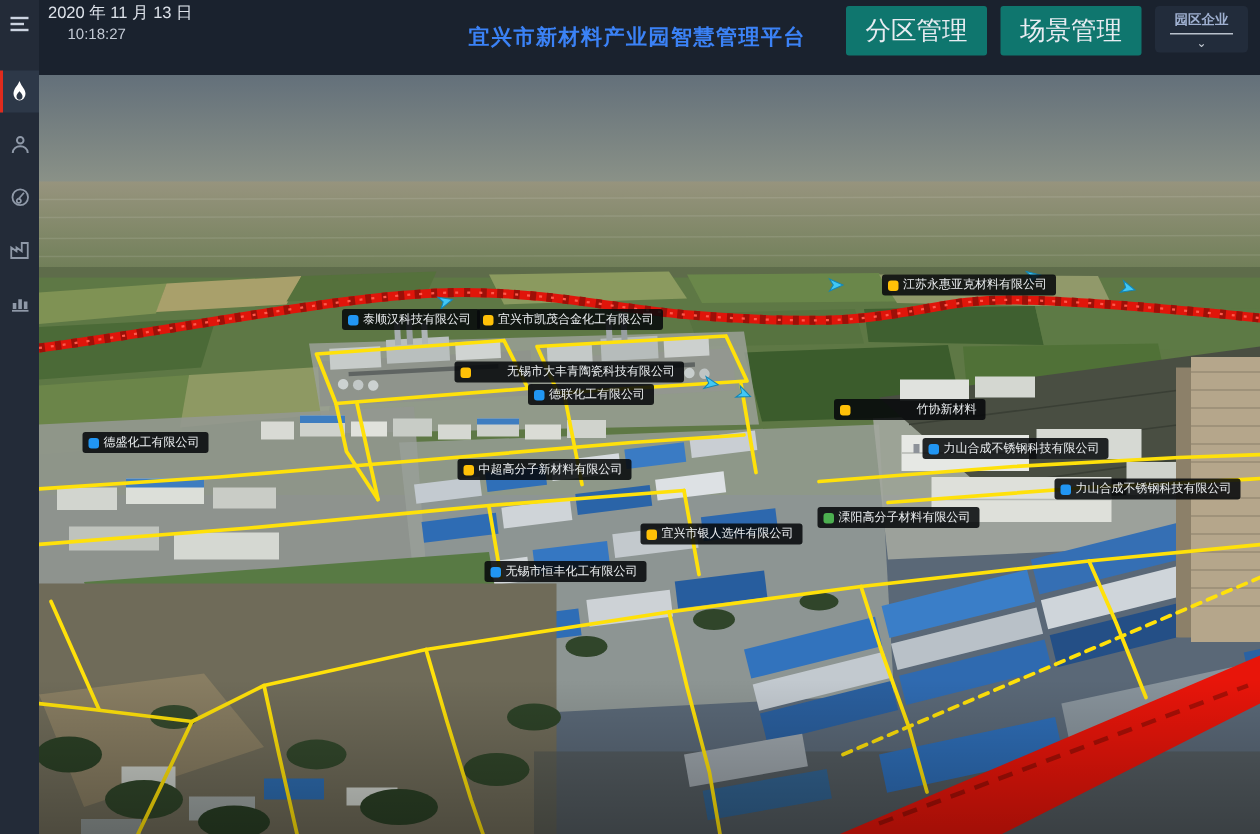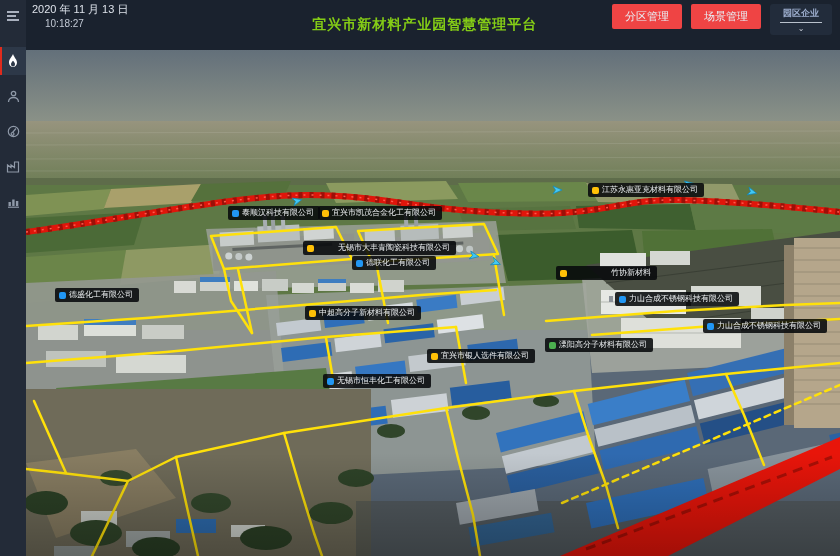--- a/index.html
+++ b/index.html
@@ -16,23 +16,23 @@
   .sb-item.active { background:#2d3848; color:#ffffff; }
   .sb-item.active::before { content:''; position:absolute; left:0; top:0; bottom:0; width:2px; background:#e02b1d; }
   .sb-item + .sb-item { margin-top:7px; }
   .sb-item svg { display:block; }
 
   
   .topbar { position:absolute; left:26px; right:0; top:0; height:50px; background:#1a222e; z-index:20; }
   .datetime { position:absolute; left:6px; top:3px; color:#dde2ea; font-size:11px; line-height:13px; }
   .datetime .time { display:block; margin-left:13px; margin-top:1px; font-size:10px; color:#c3cad5; }
   .title { position:absolute; left:49%; top:50%; transform:translate(-50%,-50%);
-           color:#84cc16; font-size:14px; font-weight:bold; letter-spacing:1px; white-space:nowrap; }
+           color:#3b82f6; font-size:14px; font-weight:bold; letter-spacing:1px; white-space:nowrap; }
   .actions { position:absolute; right:8px; top:4px; display:flex; gap:9px; align-items:flex-start; }
-  .btn { background:#ef4444; color:#e8ecf2; font-size:11px; padding:5px 13px; border-radius:2px;
+  .btn { background:#0f766e; color:#e8ecf2; font-size:17px; padding:5px 13px; border-radius:2px;
          cursor:pointer; white-space:nowrap; }
   .dropdown { background:#222c3b; border-radius:3px; padding:3px 10px 2px; display:flex;
               flex-direction:column; align-items:center; min-width:62px; cursor:pointer; }
   .dd-label { font-size:9px; color:#9fb0d0; padding-bottom:2px; border-bottom:1px solid #b9c1cc;
               width:100%; text-align:center; white-space:nowrap;font-weight:bold; }
   .dd-chevron { color:#c7cdd6; font-size:8px; line-height:8px; margin-top:2px; }
 
   
   .map { position:absolute; left:26px; top:33px; width:814px; height:523px; overflow:hidden; background:#5a6877; }
   svg.terrain { position:absolute; left:0; top:0; }

